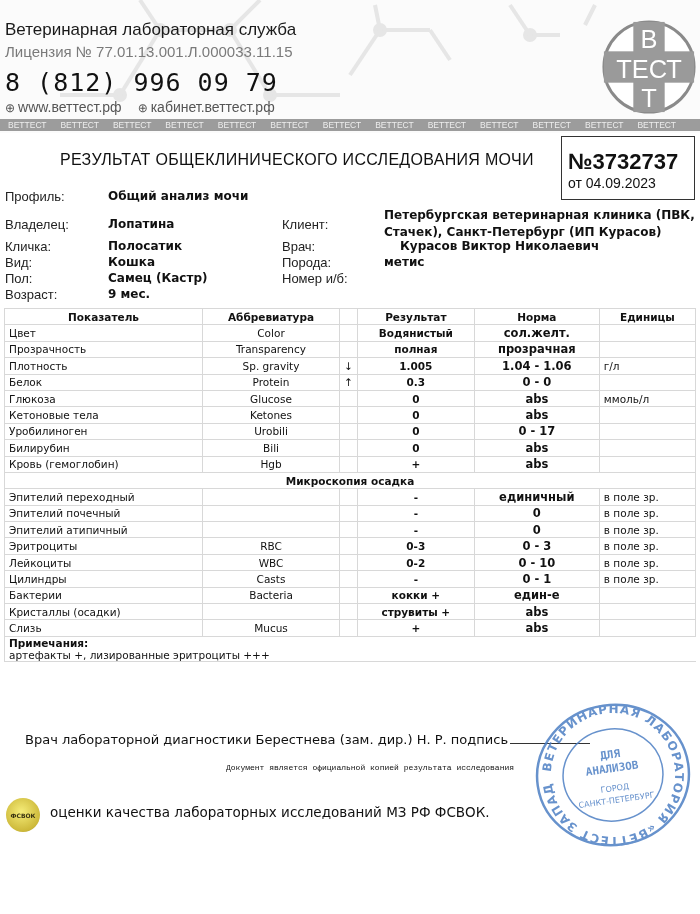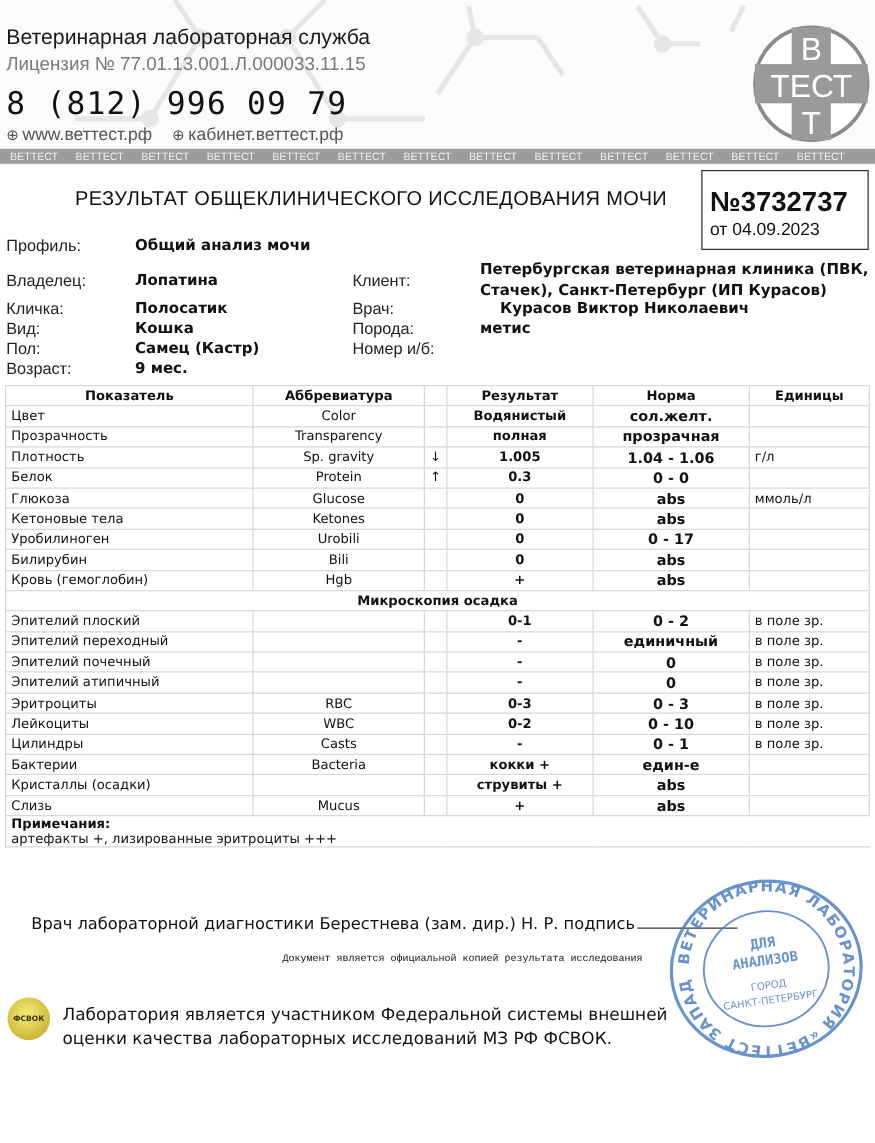--- a/index.html
+++ b/index.html
@@ -207,28 +207,20 @@
         <td class="c-res">+</td>
         <td class="c-norm">abs</td>
         <td class="c-unit"></td>
       </tr>
 
     <tr class="section">
         <td colspan="6">Микроскопия осадка</td>
       </tr>
 
     <tr>
-        <td class="c-name">Эпителий плоский</td>
-        <td class="c-abbr"></td>
-        <td class="c-flag"></td>
-        <td class="c-res">0-1</td>
-        <td class="c-norm">0 - 2</td>
-        <td class="c-unit">в поле зр.</td>
-      </tr>
-    <tr>
         <td class="c-name">Эпителий переходный</td>
         <td class="c-abbr"></td>
         <td class="c-flag"></td>
         <td class="c-res">-</td>
         <td class="c-norm">единичный</td>
         <td class="c-unit">в поле зр.</td>
       </tr>
     <tr>
         <td class="c-name">Эпителий почечный</td>
         <td class="c-abbr"></td>
@@ -305,21 +297,20 @@
 
 <div class="signline">
   <span>Врач лабораторной диагностики Берестнева (зам. дир.) Н. Р. подпись</span><span class="sig-rule"></span>
 </div>
 <div class="disclaimer">Документ является официальной копией результата исследования</div>
 
 <div class="fsvok">
     <span>ФСВОК</span>
   </div>
 <div class="fsvok-text">
-  <div>Лаборатория является участником Федеральной системы внешней</div>
   <div>оценки качества лабораторных исследований МЗ РФ ФСВОК.</div>
 </div>
 
 <svg class="stamp" viewBox="0 0 166 150">
   <defs>
     <path id="ringPath" d="M 83 75 m -62 0 a 62 62 0 1 1 124 0 a 62 62 0 1 1 -124 0"></path>
   </defs>
   <g opacity="0.85" transform="rotate(-8 83 75)">
     <ellipse cx="83" cy="75" rx="76" ry="70" fill="none" stroke="#4d7fc4" stroke-width="2.5"></ellipse>
     <ellipse cx="83" cy="75" rx="50" ry="46" fill="none" stroke="#4d7fc4" stroke-width="1.5"></ellipse>

